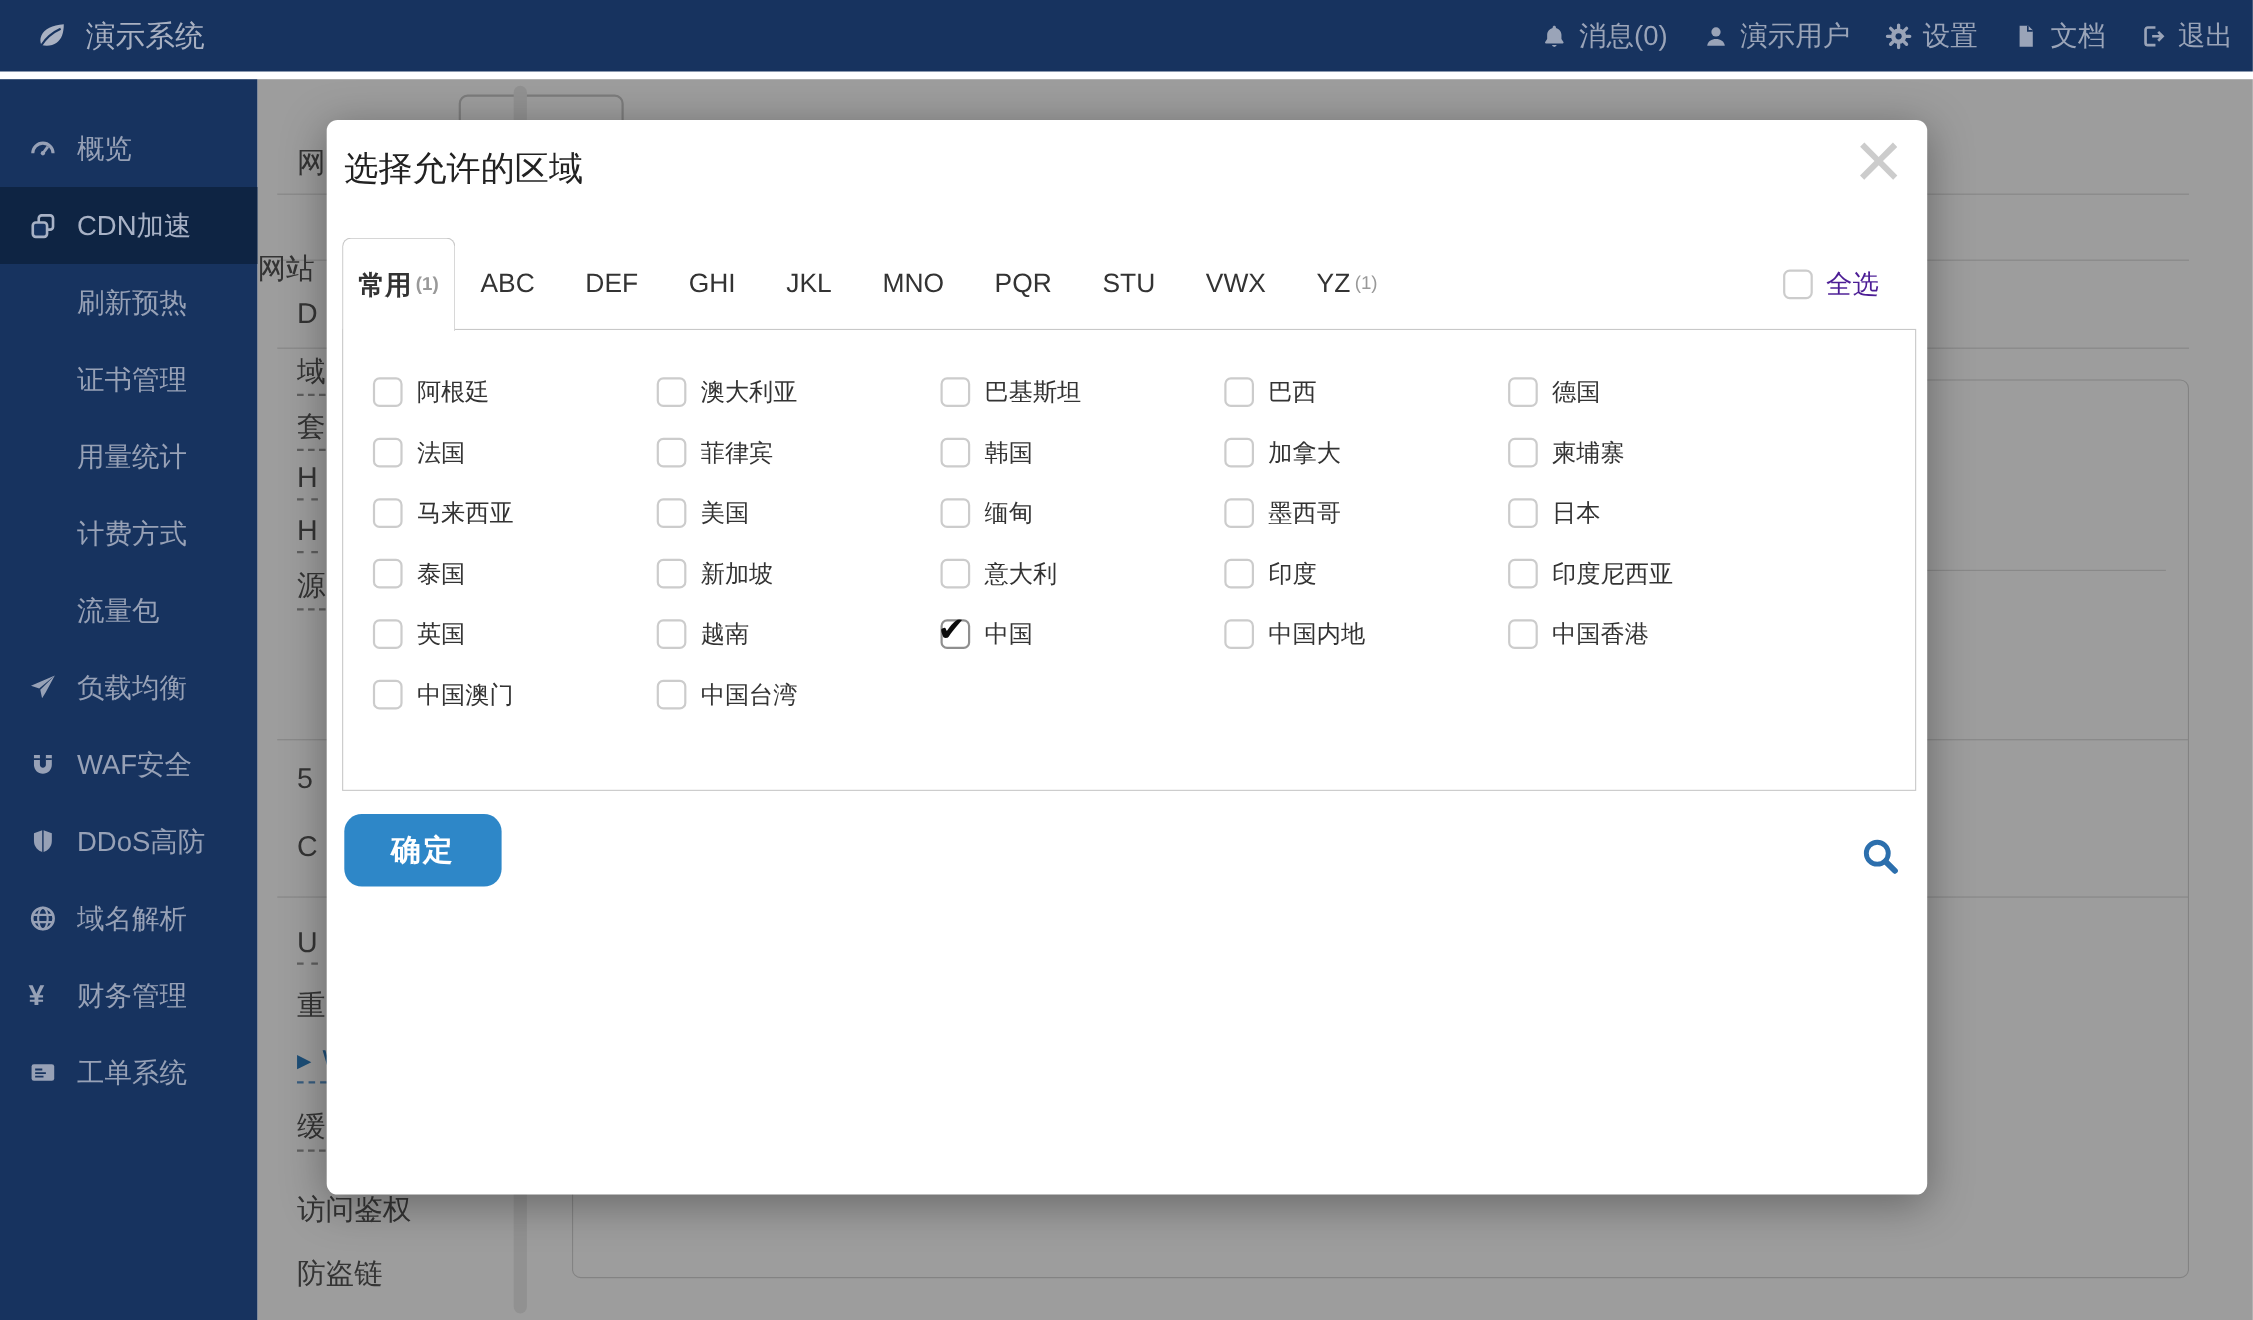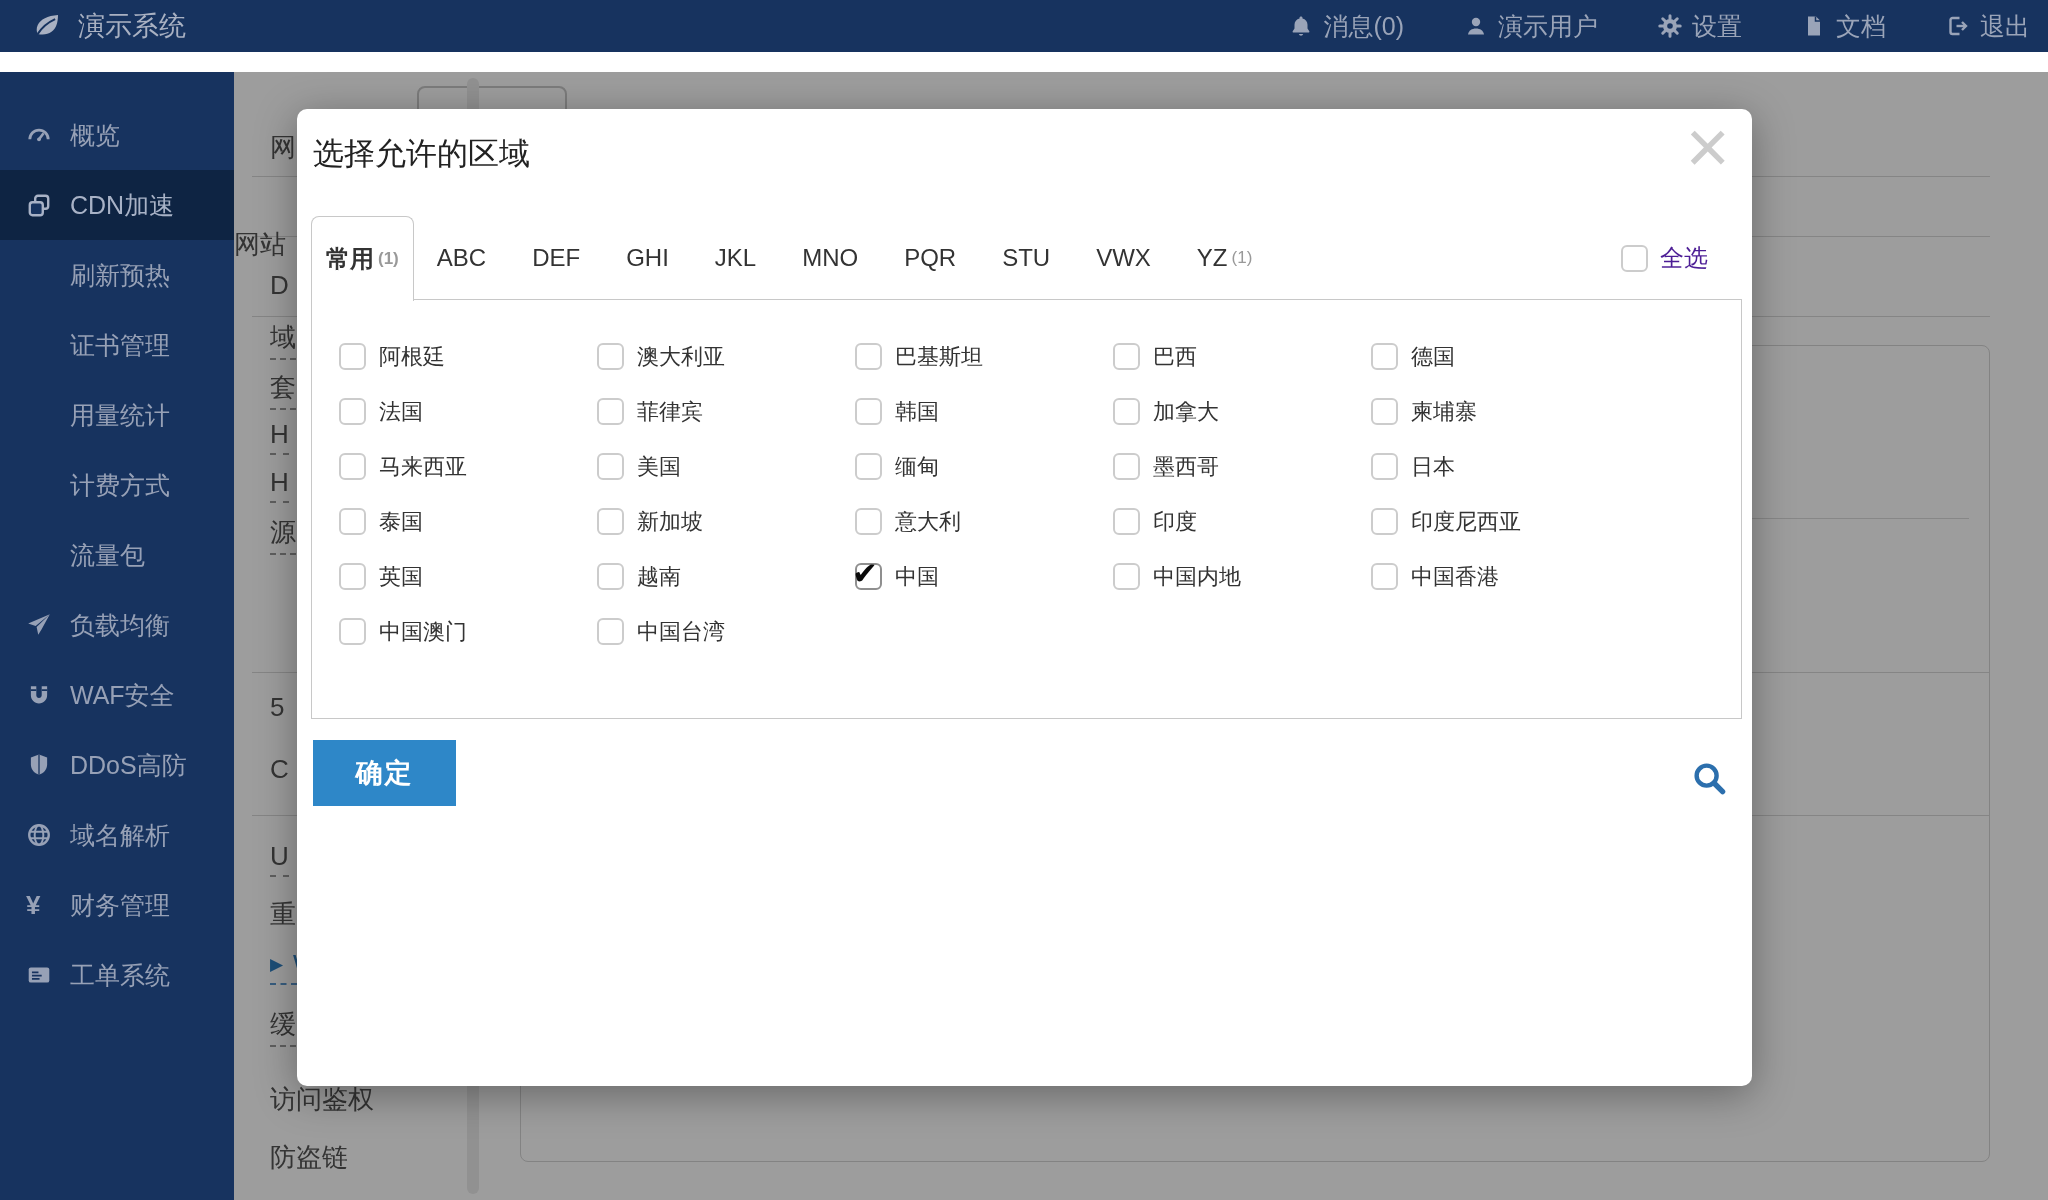--- a/index.html
+++ b/index.html
@@ -1,24 +1,24 @@
 <!DOCTYPE html>
 <html><head>
 <meta charset="utf-8">
 <style>
   html,body{margin:0;padding:0}
   body{width:2048px;height:1200px;position:relative;overflow:hidden;
        font-family:"Liberation Sans","DejaVu Sans",sans-serif;background:#fff}
 
   
-  .navbar{position:absolute;left:0;top:0;width:2048px;height:52px;background:#17335f;
+  .navbar{position:absolute;left:0;top:0;width:2048px;height:65px;background:#17335f;
           display:flex;align-items:center;z-index:60}
   .brand{display:flex;align-items:center;gap:16px;padding-left:32px;color:#a9b1c2;font-size:27px;cursor:pointer}
   .brand .icon svg{width:30px;height:30px;display:block}
-  .nav-right{margin-left:auto;display:flex;align-items:center;gap:60px;padding-right:18px}
+  .nav-right{margin-left:auto;display:flex;align-items:center;gap:32px;padding-right:18px}
   .nav-item{display:flex;align-items:center;gap:10px;color:#9aa4b8;font-size:25px;cursor:pointer;white-space:nowrap}
   .nav-item .icon svg{width:24px;height:24px;display:block}
 
   
   .sidebar{position:absolute;left:0;top:72px;width:234px;height:1128px;background:#17335f;
            padding-top:28px;box-sizing:border-box;z-index:55}
   .side-item{height:70px;display:flex;align-items:center;color:#97a1b6;font-size:25px;cursor:pointer;position:relative;white-space:nowrap}
   .side-item .icon{position:absolute;left:26px;display:flex}
   .side-item .icon svg{width:26px;height:26px;display:block}
   .side-item .icon .glyph{font-size:26px;font-weight:bold;line-height:26px}
@@ -57,21 +57,21 @@
   .select-all{margin-left:auto;display:flex;align-items:center;gap:12px;margin-right:30px;font-size:24px;color:#4c1d95;cursor:pointer}
 
   .panel{position:absolute;left:14px;right:10px;top:190px;height:420px;border:1px solid #c8c8c8;background:#fff;z-index:2;box-sizing:border-box}
   .grid{margin:29px 0 0 27px;display:grid;grid-template-columns:repeat(5,258px);grid-auto-rows:55px;align-items:center}
   .region{display:flex;align-items:center;gap:13px;font-size:22px;color:#333;cursor:pointer;white-space:nowrap}
 
   .cb{width:27px;height:27px;border:2px solid #ccc;border-radius:6px;background:#fff;position:relative;flex-shrink:0;box-sizing:border-box;cursor:pointer}
   .cb.checked{border-color:#8f8f8f}
   .cb .tick{position:absolute;left:-5px;top:-10px;font-size:31px;font-weight:bold;color:#0a0a0a}
 
-  .confirm-btn{position:absolute;left:16px;top:631px;width:143px;height:66px;border:none;border-radius:0;
+  .confirm-btn{position:absolute;left:16px;top:631px;width:143px;height:66px;border:none;border-radius:16px;
                background:#2e87c8;color:#fff;font-size:27px;font-weight:bold;letter-spacing:2px;cursor:pointer;
                font-family:inherit}
   .search-icon{position:absolute;right:24px;top:650px;width:38px;height:38px;color:#2c6fad;cursor:pointer}
   .search-icon svg{width:38px;height:38px;display:block}
 </style>
 </head>
 <body>
 
 <div class="navbar">
   <div class="brand">

